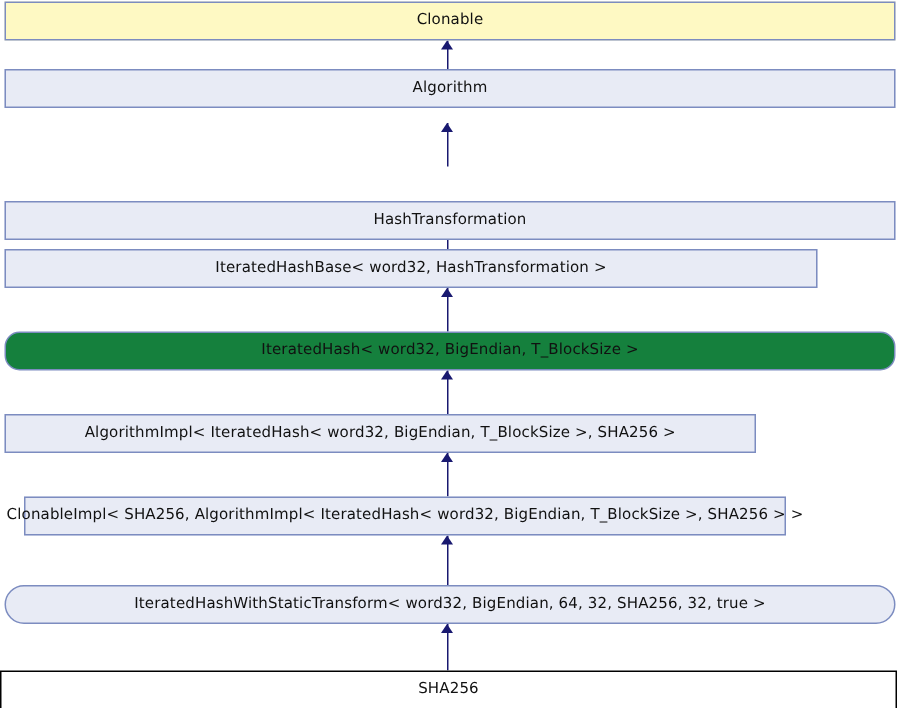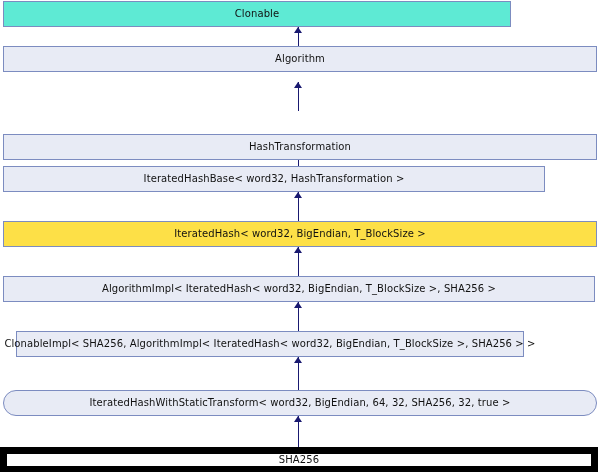--- a/index.html
+++ b/index.html
@@ -30,21 +30,21 @@
     color: #111111;
     white-space: nowrap;
     letter-spacing: 0.1px;
   }
   .node.base {
     background: #e8ebf5;
     border: 1px solid #7c8cc0;
   }
   .node.current {
     background: #ffffff;
-    border: 7px solid #701a75;
+    border: 1px solid #701a75;
     text-align: right;
   }
   .node-label {
     display: block;
     padding: 0 4px;
   }
   .edge {
     position: absolute;
     width: 1px;
     background: #191970;
@@ -73,36 +73,36 @@
     <div class="edge" style="top: 192px; height: 29px; background: rgb(25, 25, 112);"></div>
     <div class="arrowhead" style="top: 192px; border-bottom-color: rgb(25, 25, 112);"></div>
     <div class="edge" style="top: 247px; height: 29px; background: rgb(25, 25, 112);"></div>
     <div class="arrowhead" style="top: 247px; border-bottom-color: rgb(25, 25, 112);"></div>
     <div class="edge" style="top: 302px; height: 29px; background: rgb(25, 25, 112);"></div>
     <div class="arrowhead" style="top: 302px; border-bottom-color: rgb(25, 25, 112);"></div>
     <div class="edge" style="top: 357px; height: 33px; background: rgb(25, 25, 112);"></div>
     <div class="arrowhead" style="top: 357px; border-bottom-color: rgb(25, 25, 112);"></div>
     <div class="edge" style="top: 416px; height: 31px; background: rgb(25, 25, 112);"></div>
     <div class="arrowhead" style="top: 416px; border-bottom-color: rgb(25, 25, 112);"></div>
-    <div class="node base" style="left: 3px; top: 1px; width: 508px; background: #5eead4; border-color: rgb(124, 140, 192); color: rgb(17, 17, 17);">
+    <div class="node base" style="left: 3px; top: 1px; width: 594px; background: #fef9c3; border-color: rgb(124, 140, 192); color: rgb(17, 17, 17);">
       <span class="node-label">Clonable</span>
     </div>
     <div class="node base" style="left: 3px; top: 46px; width: 594px; background: rgb(232, 235, 245); border-color: rgb(124, 140, 192); color: rgb(17, 17, 17);">
       <span class="node-label">Algorithm</span>
     </div>
     <div class="node base" style="left: 3px; top: 111px; width: 594px; background: rgb(232, 235, 245); border-color: rgb(124, 140, 192); color: rgb(17, 17, 17); margin-top: 23px;">
       <span class="node-label">HashTransformation</span>
     </div>
     <div class="node base" style="left: 3px; top: 166px; width: 542px; background: rgb(232, 235, 245); border-color: rgb(124, 140, 192); color: rgb(17, 17, 17);">
       <span class="node-label">IteratedHashBase&lt; word32, HashTransformation &gt;</span>
     </div>
-    <div class="node base" style="left: 3px; top: 221px; width: 594px; background: #fde047; border-color: rgb(124, 140, 192); color: rgb(17, 17, 17);">
+    <div class="node base" style="left: 3px; top: 221px; width: 594px; background: #15803d; border-color: rgb(124, 140, 192); color: rgb(17, 17, 17); border-radius: 10px;">
       <span class="node-label">IteratedHash&lt; word32, BigEndian, T_BlockSize &gt;</span>
     </div>
-    <div class="node base" style="left: 3px; top: 276px; width: 592px; background: rgb(232, 235, 245); border-color: rgb(124, 140, 192); color: rgb(17, 17, 17); align-items: center;">
+    <div class="node base" style="left: 3px; top: 276px; width: 501px; background: rgb(232, 235, 245); border-color: rgb(124, 140, 192); color: rgb(17, 17, 17); align-items: center;">
       <span class="node-label">AlgorithmImpl&lt; IteratedHash&lt; word32, BigEndian, T_BlockSize &gt;, SHA256 &gt;</span>
     </div>
     <div class="node base" style="left: 16px; top: 331px; width: 508px; background: rgb(232, 235, 245); border-color: rgb(124, 140, 192); color: rgb(17, 17, 17); align-items: center;">
       <span class="node-label">ClonableImpl&lt; SHA256, AlgorithmImpl&lt; IteratedHash&lt; word32, BigEndian, T_BlockSize &gt;, SHA256 &gt; &gt;</span>
     </div>
     <div class="node base" style="left: 3px; top: 390px; width: 594px; background: rgb(232, 235, 245); border-color: rgb(124, 140, 192); color: rgb(17, 17, 17); border-radius: 13px;">
       <span class="node-label">IteratedHashWithStaticTransform&lt; word32, BigEndian, 64, 32, SHA256, 32, true &gt;</span>
     </div>
     <div class="node current" style="left: 0px; top: 447px; width: 598px; background: rgb(255, 255, 255); border-color: rgb(0, 0, 0); color: rgb(17, 17, 17);">
       <span class="node-label">SHA256</span>

